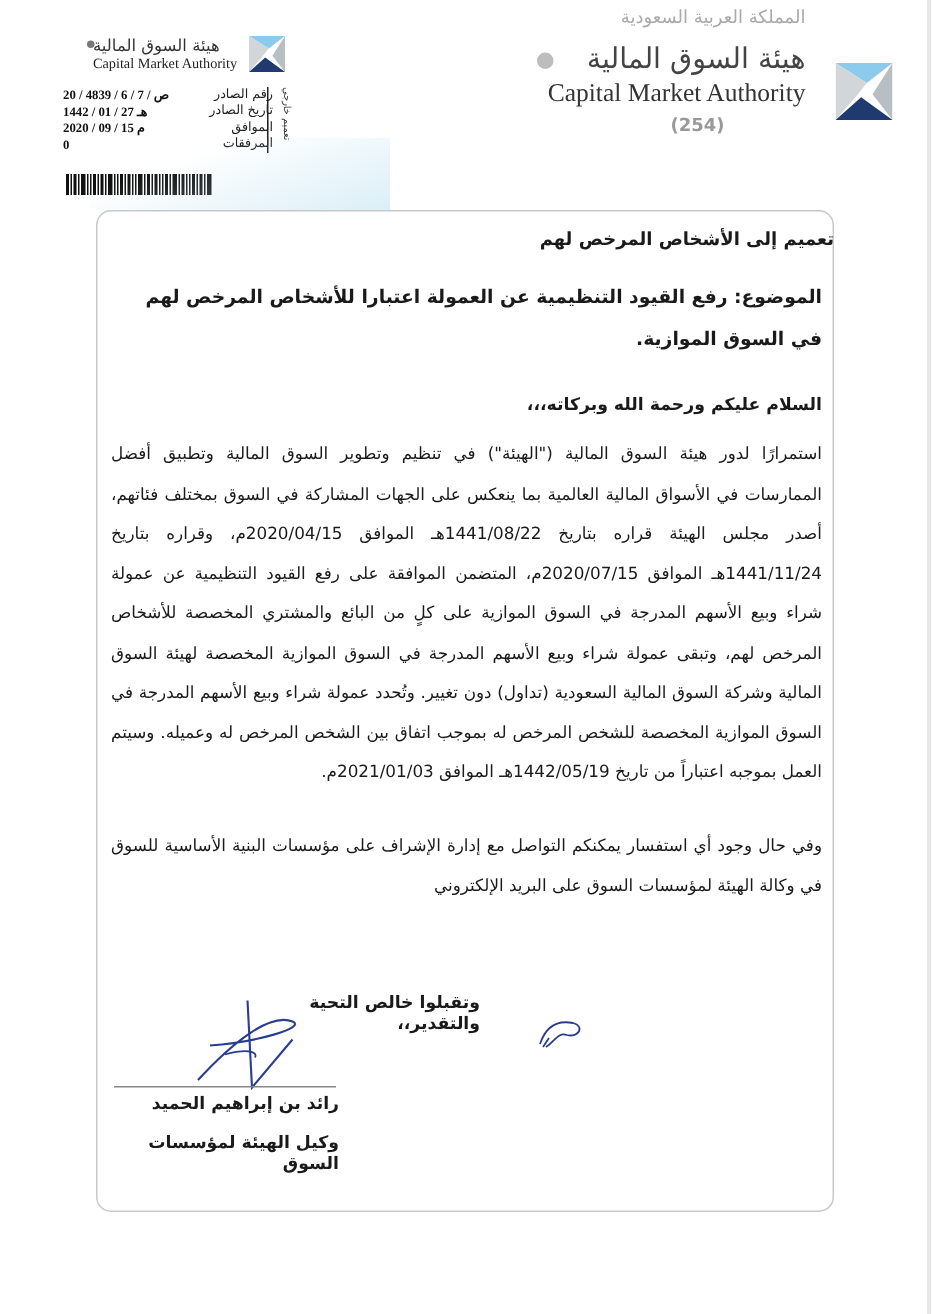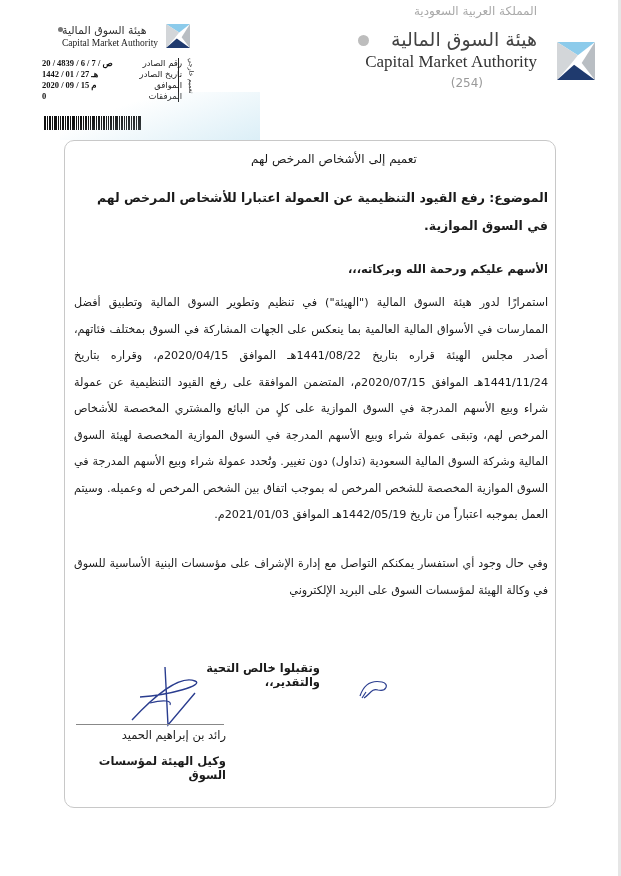--- a/index.html
+++ b/index.html
@@ -7,21 +7,21 @@
   body { position: relative; font-family: "DejaVu Sans", sans-serif; color: #1a1a1a; }
 
   .page-edge { position: absolute; right: 0; top: 0; width: 3px; height: 876px; background: #e6e6e6; }
 
   
   .cma-header { position: absolute; top: 4px; right: 26px; width: 240px; height: 90px; }
   .cma-header .kingdom { position: absolute; top: 0; right: 58px; font-size: 12px; color: #a9a9a9; direction: rtl; white-space: nowrap; }
   .cma-header .ar-name { position: absolute; top: 24px; right: 58px; font-size: 19px; color: #444; direction: rtl; white-space: nowrap; }
   .cma-header .seal { position: absolute; top: 31px; right: 226px; width: 11px; height: 11px; border-radius: 50%; background: #bdbdbd; }
   .cma-header .en-name { position: absolute; top: 48px; right: 58px; font-family: "Liberation Serif", serif; font-size: 17px; color: #333; white-space: nowrap; }
-  .cma-header .code { position: absolute; top: 72px; right: 112px; font-size: 12px; color: #999; }
+  .cma-header .code { position: absolute; top: 72px; right: 112px; font-size: 12px; color: #999; font-weight: bold; }
   .logo-big { position: absolute; top: 42px; right: 26px; width: 38px; height: 38px; }
 
   
   .stamp { position: absolute; top: 22px; left: 38px; width: 160px; height: 112px; }
   .stamp .st-title { position: absolute; top: 2px; left: 24px; font-size: 11px; color: #333; direction: rtl; white-space: nowrap; }
   .stamp .st-seal { position: absolute; top: 5px; left: 20px; width: 5px; height: 5px; border-radius: 50%; background: #777; }
   .stamp .st-en { position: absolute; top: 16px; left: 24px; font-family: "Liberation Serif", serif; font-size: 9.5px; color: #222; white-space: nowrap; }
   .logo-small { position: absolute; top: 2px; left: 128px; width: 24px; height: 24px; }
   .stamp .rows { position: absolute; top: 36px; left: 4px; width: 160px; }
   .stamp .row { position: relative; height: 11px; font-size: 8.5px; text-align: center; }
@@ -30,28 +30,28 @@
   .stamp .vline { position: absolute; top: 36px; left: 140px; width: 1px; height: 44px; background: #222; }
   .stamp .vtext { position: absolute; top: 36px; left: 143px; width: 14px; height: 44px; font-size: 6.5px; writing-mode: vertical-rl; color: #333; }
   .barcode { position: absolute; top: 116px; left: 44px; width: 118px; height: 14px; display: flex; }
   .barcode span { display: block; height: 14px; background: #111; margin-right: 1px; }
   .stamp-wash { position: absolute; top: 92px; left: 60px; width: 200px; height: 48px; background: linear-gradient(160deg, rgba(255,255,255,0) 30%, rgba(190,225,240,0.55) 100%); pointer-events: none; }
 
   
   .frame { position: absolute; top: 140px; left: 64px; width: 492px; height: 668px; border: 1px solid #c8c8c8; border-radius: 10px; }
 
   .ar { direction: rtl; text-align: right; }
-  .title { position: absolute; top: 152px; left: 64px; width: 492px; text-align: center; font-weight: normal; font-size: 12px; direction: rtl; padding-left: 48px; }
+  .title { position: absolute; top: 152px; left: 64px; width: 492px; font-weight: bold; font-size: 12px; direction: rtl; padding-left: 48px; }
   .subject { position: absolute; top: 184px; left: 72px; width: 476px; font-weight: bold; font-size: 12.5px; line-height: 28px; }
   .greeting { position: absolute; top: 262px; left: 72px; width: 476px; font-weight: bold; font-size: 11.5px; }
   .body1 { position: absolute; top: 290px; left: 74px; width: 474px; font-size: 11.2px; line-height: 26.5px; text-align: justify; text-align-last: right; }
   .body2 { position: absolute; top: 551px; left: 74px; width: 474px; font-size: 11.2px; line-height: 26.5px; text-align: justify; text-align-last: right; }
   .email { color: #1d3c8c; text-decoration: underline; font-family: "Liberation Serif", serif; font-size: 12.5px; }
   .closing { position: absolute; top: 661px; left: 160px; width: 160px; font-weight: bold; font-size: 11.5px; }
-  .sig-name { position: absolute; top: 728px; left: 74px; width: 152px; font-weight: normal; font-size: 11.5px; }
+  .sig-name { position: absolute; top: 728px; left: 74px; width: 152px; font-weight: bold; font-size: 11.5px; }
   .sig-title { position: absolute; top: 754px; left: 74px; width: 152px; font-weight: bold; font-size: 11.5px; }
   .sig-line { position: absolute; top: 724px; left: 76px; width: 148px; height: 1px; background: #888; }
   .signature { position: absolute; top: 665px; left: 110px; width: 100px; height: 65px; }
   .initials { position: absolute; top: 676px; left: 356px; width: 36px; height: 26px; }
 </style>
 </head>
 <body>
 
 <div class="page-edge"></div>
 
@@ -139,21 +139,21 @@
     <span style="width:2px"></span>
     <span style="width:1px"></span>
     <span style="width:3px"></span>
 </div>
 <div class="stamp-wash"></div>
 
 <div class="frame"></div>
 
 <div class="title">تعميم إلى الأشخاص المرخص لهم</div>
 <div class="subject ar">الموضوع: رفع القيود التنظيمية عن العمولة اعتبارا للأشخاص المرخص لهم في السوق الموازية.</div>
-<div class="greeting ar">الأسهم عليكم ورحمة الله وبركاته،،،</div>
+<div class="greeting ar">السلام عليكم ورحمة الله وبركاته،،،</div>
 <div class="body1 ar">استمرارًا لدور هيئة السوق المالية ("الهيئة") في تنظيم وتطوير السوق المالية وتطبيق أفضل الممارسات في الأسواق المالية العالمية بما ينعكس على الجهات المشاركة في السوق بمختلف فئاتهم، أصدر مجلس الهيئة قراره بتاريخ 1441/08/22هـ الموافق 2020/04/15م، وقراره بتاريخ 1441/11/24هـ الموافق 2020/07/15م، المتضمن الموافقة على رفع القيود التنظيمية عن عمولة شراء وبيع الأسهم المدرجة في السوق الموازية على كلٍ من البائع والمشتري المخصصة للأشخاص المرخص لهم، وتبقى عمولة شراء وبيع الأسهم المدرجة في السوق الموازية المخصصة لهيئة السوق المالية وشركة السوق المالية السعودية (تداول) دون تغيير. وتُحدد عمولة شراء وبيع الأسهم المدرجة في السوق الموازية المخصصة للشخص المرخص له بموجب اتفاق بين الشخص المرخص له وعميله. وسيتم العمل بموجبه اعتباراً من تاريخ 1442/05/19هـ الموافق 2021/01/03م.</div>
 <div class="body2 ar">
   <span>وفي حال وجود أي استفسار يمكنكم التواصل مع إدارة الإشراف على مؤسسات البنية الأساسية للسوق في وكالة الهيئة لمؤسسات السوق على البريد الإلكتروني</span>
   <br>
 </div>
 
 <div class="closing ar">وتقبلوا خالص التحية والتقدير،،</div>
 
 <svg class="initials" viewBox="0 0 36 26">
   <path d="M4,20 C8,8 16,4 26,6 C34,8 30,16 22,14 C16,12 14,18 8,22 M10,16 L6,22" stroke="#2a3d8f" stroke-width="1.2" fill="none"></path>

